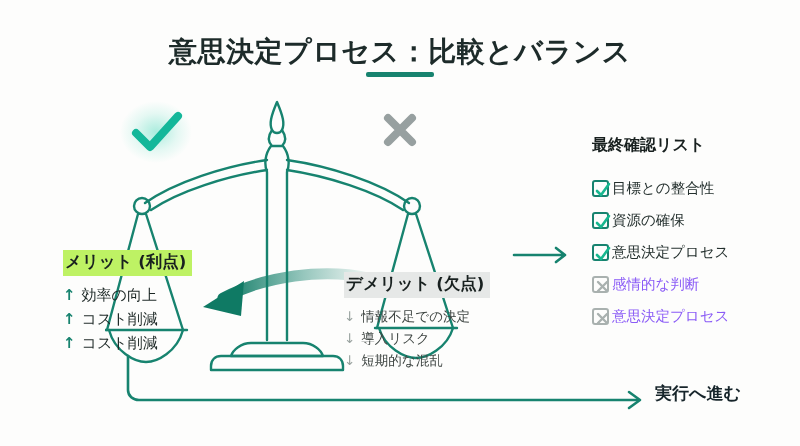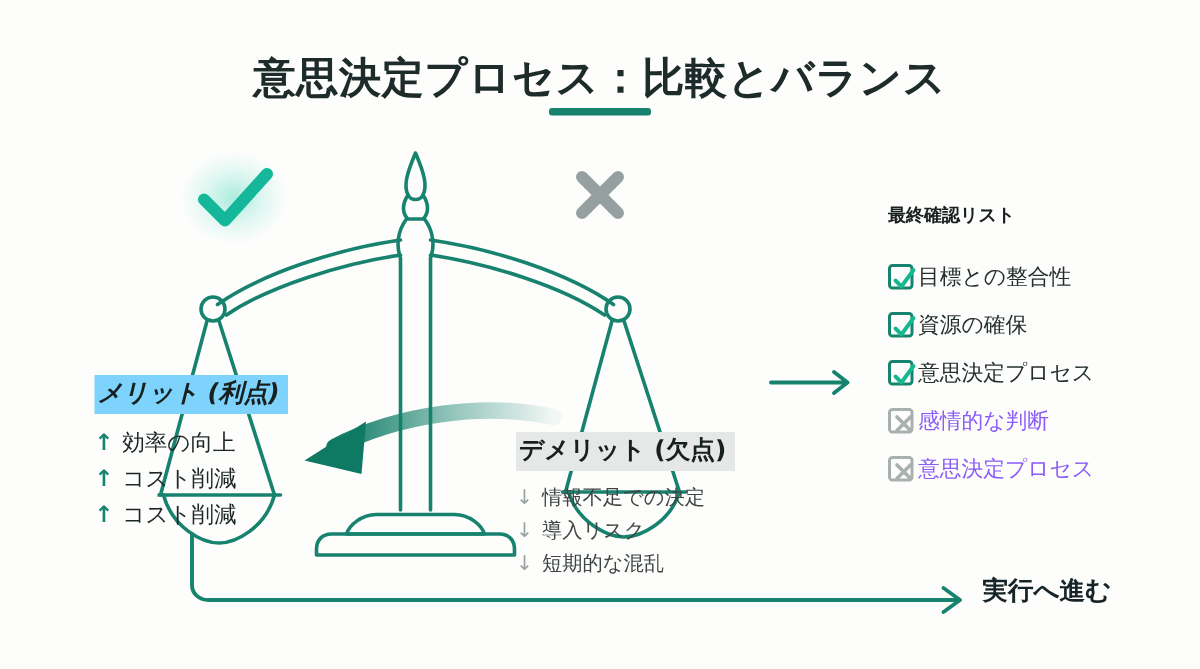--- a/index.html
+++ b/index.html
@@ -50,43 +50,43 @@
   
   #merits-block { left: 63px; top: 250px; width: 175px; }
   .section-head {
     font-size: 16.5px;
     font-weight: bold;
     color: #18201f;
     display: inline-block;
     padding: 2px 6px 3px 2px;
     line-height: 1.25;
   }
-  .head-merit { background: #7dd3fc; font-style: italic; }
+  .head-merit { background: #bef264; }
   .head-demerit { background: #e6e8e7; }
   .bullet-list { margin-top: 9px; }
   .bullet-row {
     display: flex;
     align-items: baseline;
     gap: 6px;
     margin-bottom: 4px;
     font-size: 15px;
     line-height: 1.35;
   }
   .bullet-merit { color: #1c2725; }
   .bullet-merit .mk { color: #17836f; font-weight: bold; font-size: 15px; }
   .bullet-demerit { color: #3e4542; font-size: 13.5px; }
   .bullet-demerit .mk { color: #9aa3a0; font-size: 13.5px; }
 
   
-  #demerits-block { left: 344px; top: 288px; width: 170px; }
+  #demerits-block { left: 344px; top: 272px; width: 170px; }
 
   
   #checklist-block { left: 592px; top: 135px; width: 200px; }
   #checklist-title {
-    font-size: 12px;
+    font-size: 16px;
     font-weight: bold;
     color: #18201f;
     margin-bottom: 16px;
   }
   .check-row {
     display: flex;
     align-items: center;
     gap: 3px;
     height: 32px;
   }

